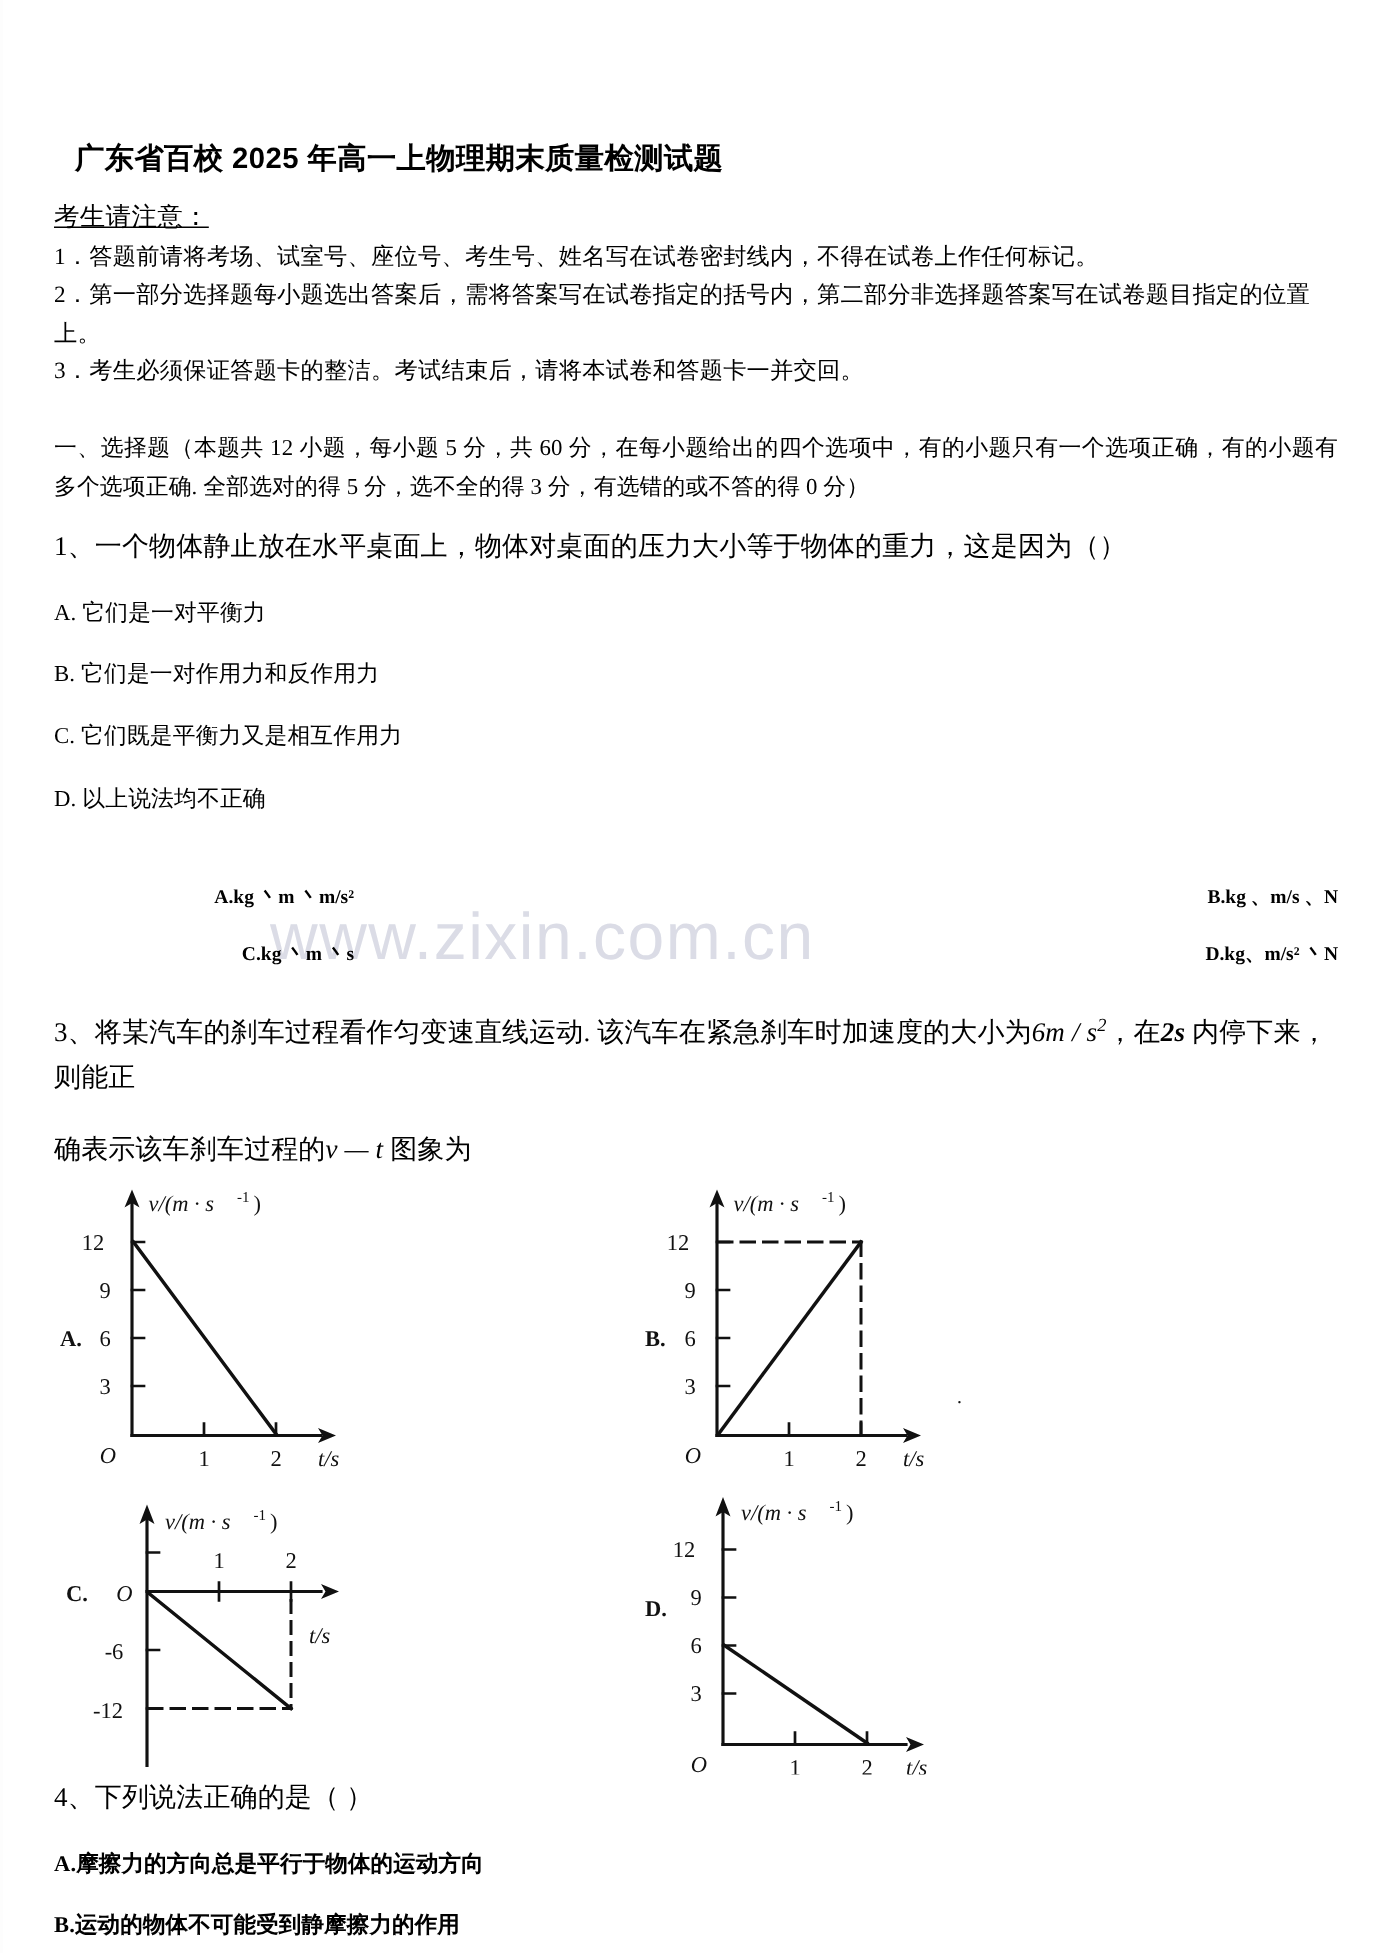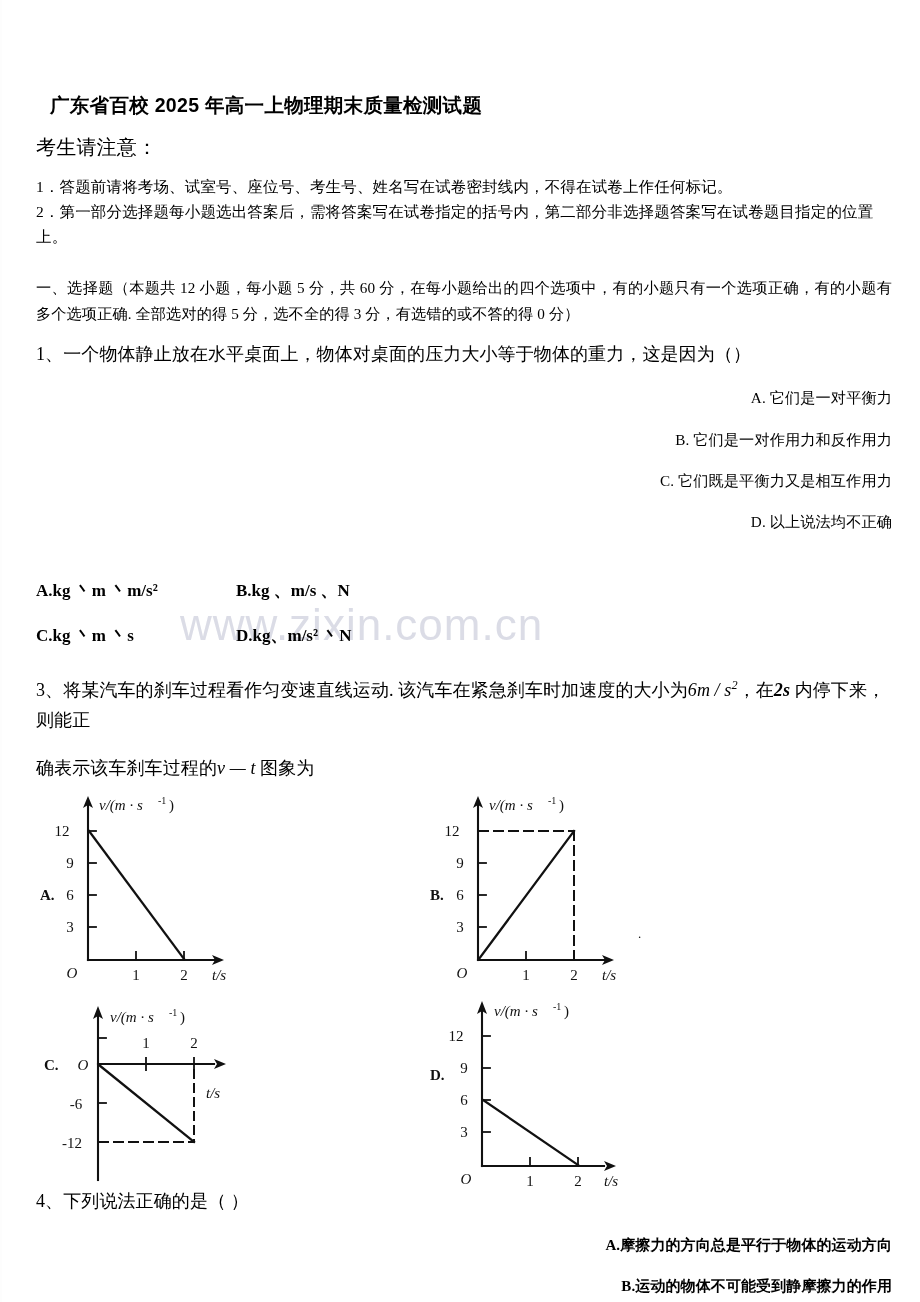--- a/index.html
+++ b/index.html
@@ -33,24 +33,25 @@
   }
   .doc-title {
     font-family: "Liberation Sans", "DejaVu Sans", sans-serif;
     font-weight: bold;
     font-size: 19.5px;
     letter-spacing: 0.3px;
     margin: 0 0 13px 0;
     padding-left: 14px;
   }
   .notice-head {
-    font-size: 20px;
+    font-size: 17px;
     line-height: 1.55;
-    margin: 0 0 11px 0;
+    margin: 0 0 1px 0;
     letter-spacing: 0.2px;
+    text-decoration: underline;
   }
   .notice-line {
     font-size: 15.5px;
     line-height: 1.62;
     margin: 0;
     letter-spacing: 0.15px;
   }
   .gap-lg { height: 26px; }
   .gap-md { height: 17px; }
   .gap-sm { height: 11px; }
@@ -65,31 +66,31 @@
     font-size: 18px;
     line-height: 1.7;
     margin: 0;
     letter-spacing: 0.1px;
   }
   .opt {
     font-size: 15.2px;
     line-height: 1.6;
     margin: 0;
     letter-spacing: 0.1px;
-    text-align: right;
   }
   .opt-bold {
     font-weight: bold;
     font-size: 15px;
   }
   .opt-row {
     display: flex;
-    font-size: 17px;
+    font-size: 13px;
     line-height: 1.6;
     font-weight: bold;
+    text-align: right;
   }
   .opt-row .col-a { width: 200px; flex: 0 0 200px; }
   .opt-row .col-b { flex: 1 1 auto; }
   sup { font-size: 0.68em; vertical-align: super; line-height: 0; }
   .it { font-style: italic; }
 
   
   .watermark {
     position: absolute;
     left: 180px;
@@ -133,20 +134,21 @@
 
   <div class="watermark">www.zixin.com.cn</div>
 
   <div class="content">
 
     <h1 class="doc-title">广东省百校 2025 年高一上物理期末质量检测试题</h1>
 
     <p class="notice-head">考生请注意：</p>
     <p class="notice-line">1．答题前请将考场、试室号、座位号、考生号、姓名写在试卷密封线内，不得在试卷上作任何标记。</p>
     <p class="notice-line">2．第一部分选择题每小题选出答案后，需将答案写在试卷指定的括号内，第二部分非选择题答案写在试卷题目指定的位置上。</p>
+    <p class="notice-line">3．考生必须保证答题卡的整洁。考试结束后，请将本试卷和答题卡一并交回。</p>
 
     <div class="gap-lg"></div>
 
     <p class="section-title">一、选择题（本题共 12 小题，每小题 5 分，共 60 分，在每小题给出的四个选项中，有的小题只有一个选项正确，有的小题有多个选项正确. 全部选对的得 5 分，选不全的得 3 分，有选错的或不答的得 0 分）</p>
 
     <div class="gap-sm"></div>
 
     <p class="q-stem"><span>1、</span><span>一个物体静止放在水平桌面上，物体对桌面的压力大小等于物体的重力，这是因为（）</span></p>
 
     <div class="gap-md"></div>

